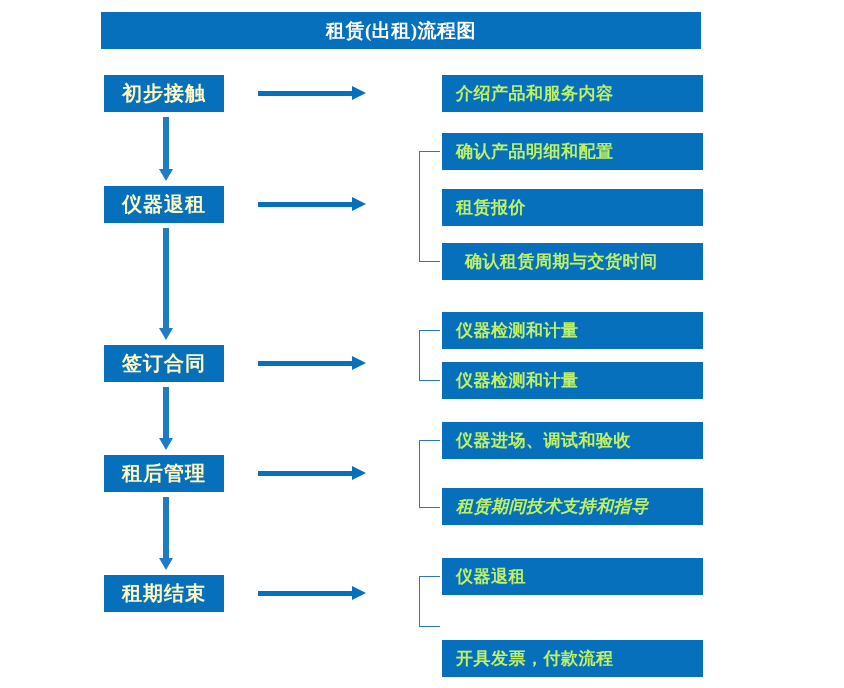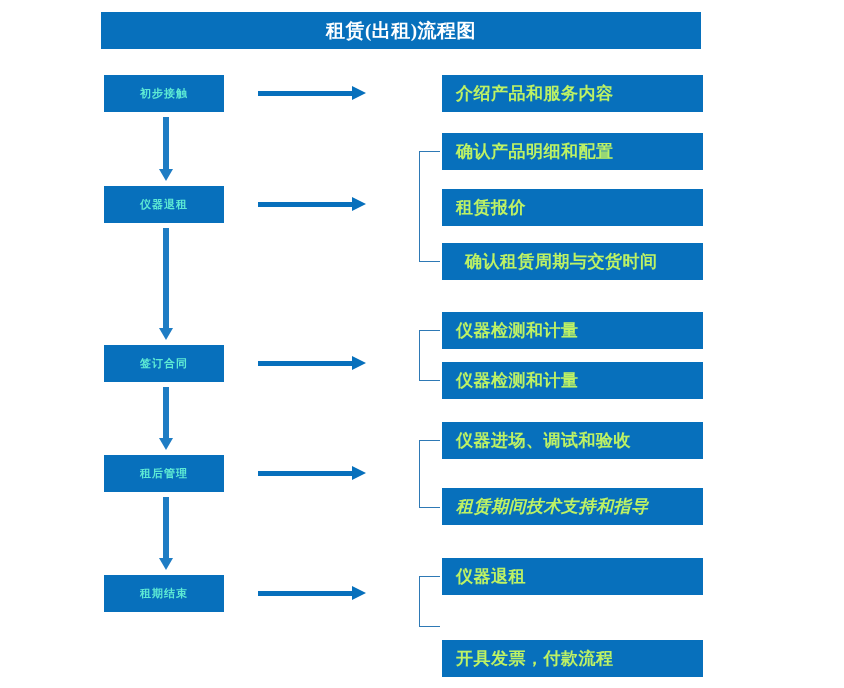--- a/index.html
+++ b/index.html
@@ -38,22 +38,22 @@
     font-family: "Liberation Serif", "DejaVu Serif", serif;
   }
 
   
   .stage-box {
     position: absolute;
     left: 104px;
     width: 120px;
     height: 37px;
     background: #0770BC;
-    color: #5eead4;
-    font-size: 11px;
+    color: #fef9c3;
+    font-size: 20px;
     font-weight: bold;
     display: flex;
     align-items: center;
     justify-content: center;
     font-family: "Liberation Serif", "DejaVu Serif", serif;
     letter-spacing: 1px;
   }
 
   
   .detail-box {

